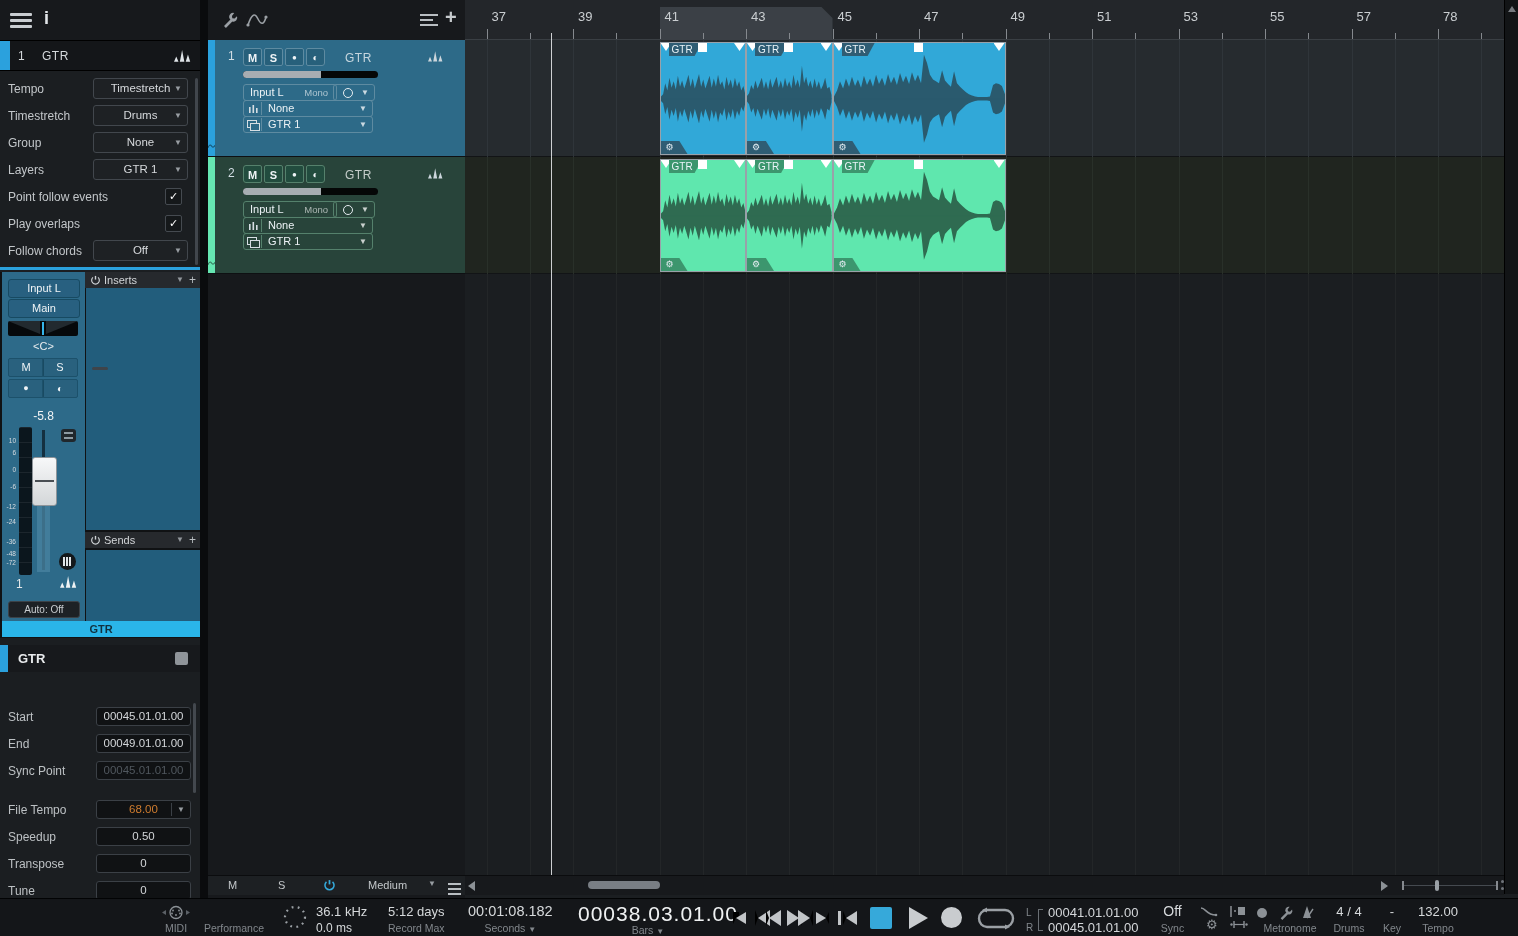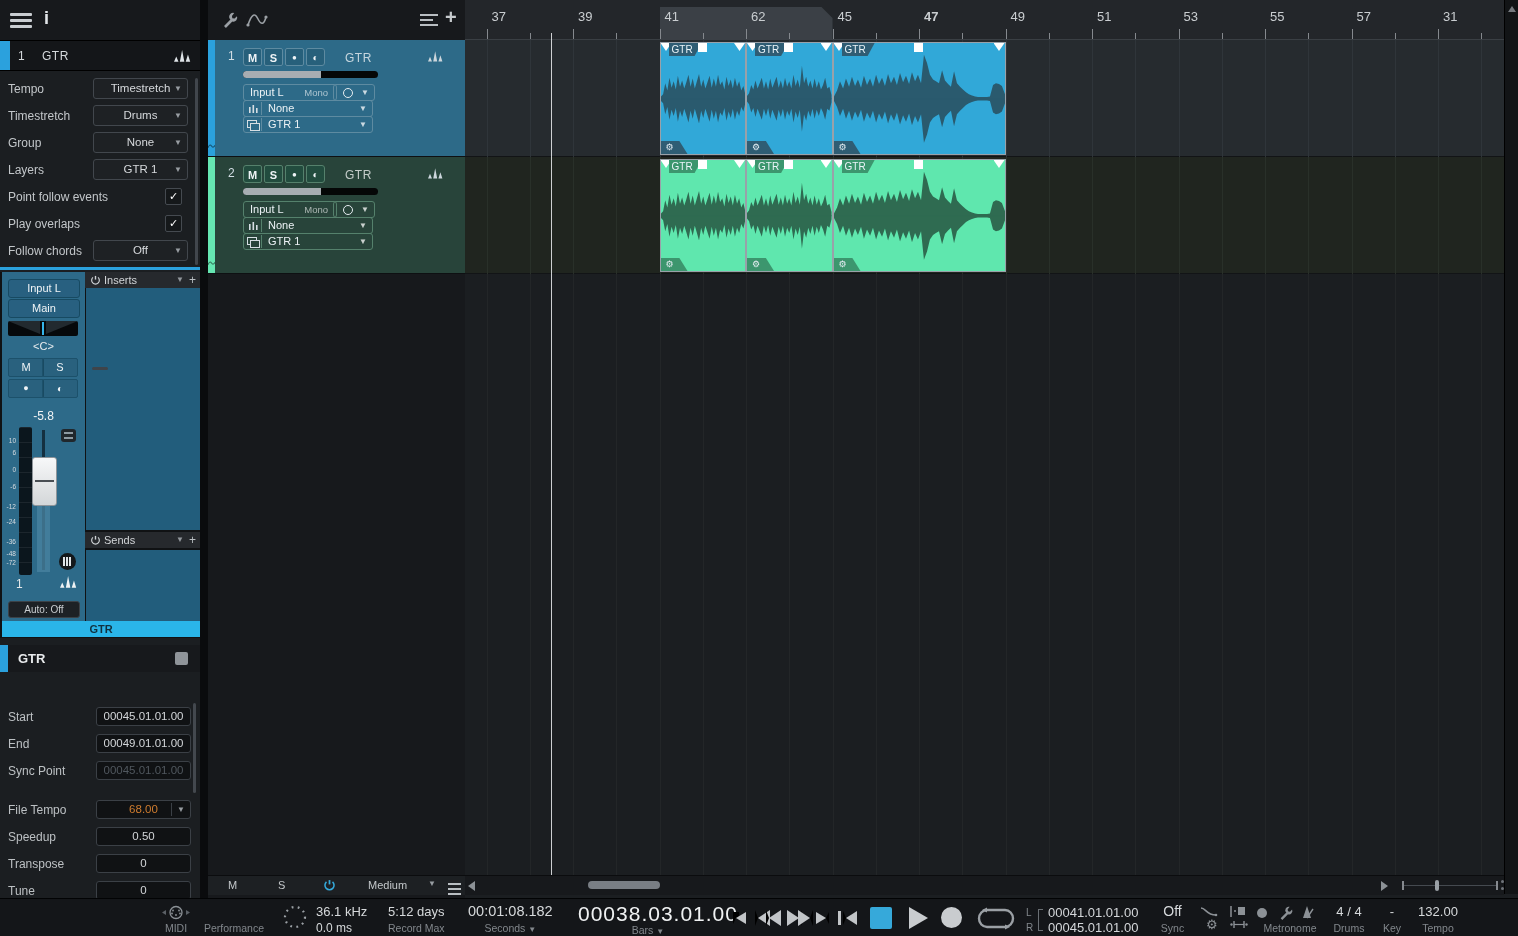--- a/index.html
+++ b/index.html
@@ -441,29 +441,29 @@
         <div class="rtick" style="left: 756.75px; height: 6px;"></div>
         <div class="rtick" style="left: 800px; height: 10px;"></div>
         <div class="rtick" style="left: 843.25px; height: 6px;"></div>
         <div class="rtick" style="left: 886.5px; height: 10px;"></div>
         <div class="rtick" style="left: 929.75px; height: 6px;"></div>
         <div class="rtick" style="left: 973px; height: 10px;"></div>
         <div class="rtick" style="left: 1016.25px; height: 6px;"></div>
         <div class="rlabel" style="left: 26.5px;">37</div>
         <div class="rlabel" style="left: 113px;">39</div>
         <div class="rlabel" style="left: 199.5px;">41</div>
-        <div class="rlabel" style="left: 286px;">62</div>
+        <div class="rlabel" style="left: 286px;">43</div>
         <div class="rlabel" style="left: 372.5px;">45</div>
-        <div class="rlabel" style="left: 459px; font-weight: bold;">47</div>
+        <div class="rlabel" style="left: 459px;">47</div>
         <div class="rlabel" style="left: 545.5px;">49</div>
         <div class="rlabel" style="left: 632px;">51</div>
         <div class="rlabel" style="left: 718.5px;">53</div>
         <div class="rlabel" style="left: 805px;">55</div>
         <div class="rlabel" style="left: 891.5px;">57</div>
-        <div class="rlabel" style="left: 978px;">31</div>
+        <div class="rlabel" style="left: 978px;">78</div>
       </div>
     <div id="lanes" class="abs" style="left:0;top:0;width:1039px;height:875px">
         <div class="lane" style="top: 40px; height: 117px; background: rgb(38, 43, 47); border-bottom: 1px solid rgb(18, 20, 22); box-sizing: border-box;"></div>
         <div class="lane" style="top: 157px; height: 117px; background: rgb(32, 37, 31); border-bottom: 1px solid rgb(18, 20, 22); box-sizing: border-box;"></div>
         <div class="gline" style="left: 21.5px; top: 40px; height: 117px; background: rgb(47, 53, 58);"></div>
         <div class="gline" style="left: 21.5px; top: 157px; height: 117px; background: rgb(41, 48, 41);"></div>
         <div class="gline" style="left: 21.5px; top: 274px; height: 601px; background: rgb(35, 38, 40);"></div>
         <div class="gline" style="left: 64.75px; top: 40px; height: 117px; background: rgb(47, 53, 58);"></div>
         <div class="gline" style="left: 64.75px; top: 157px; height: 117px; background: rgb(41, 48, 41);"></div>
         <div class="gline" style="left: 64.75px; top: 274px; height: 601px; background: rgb(35, 38, 40);"></div>

